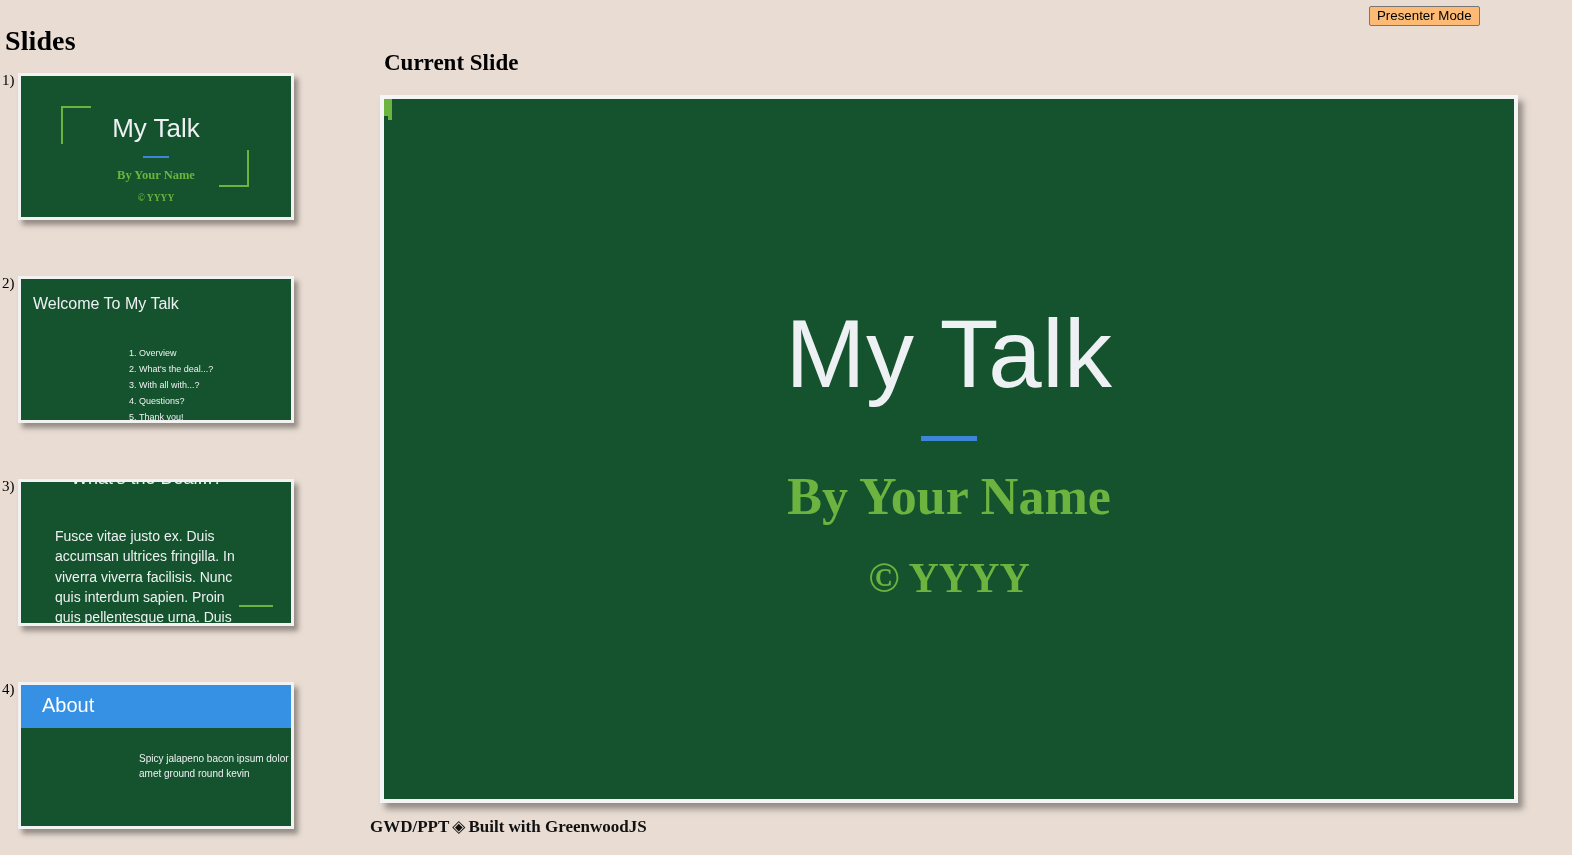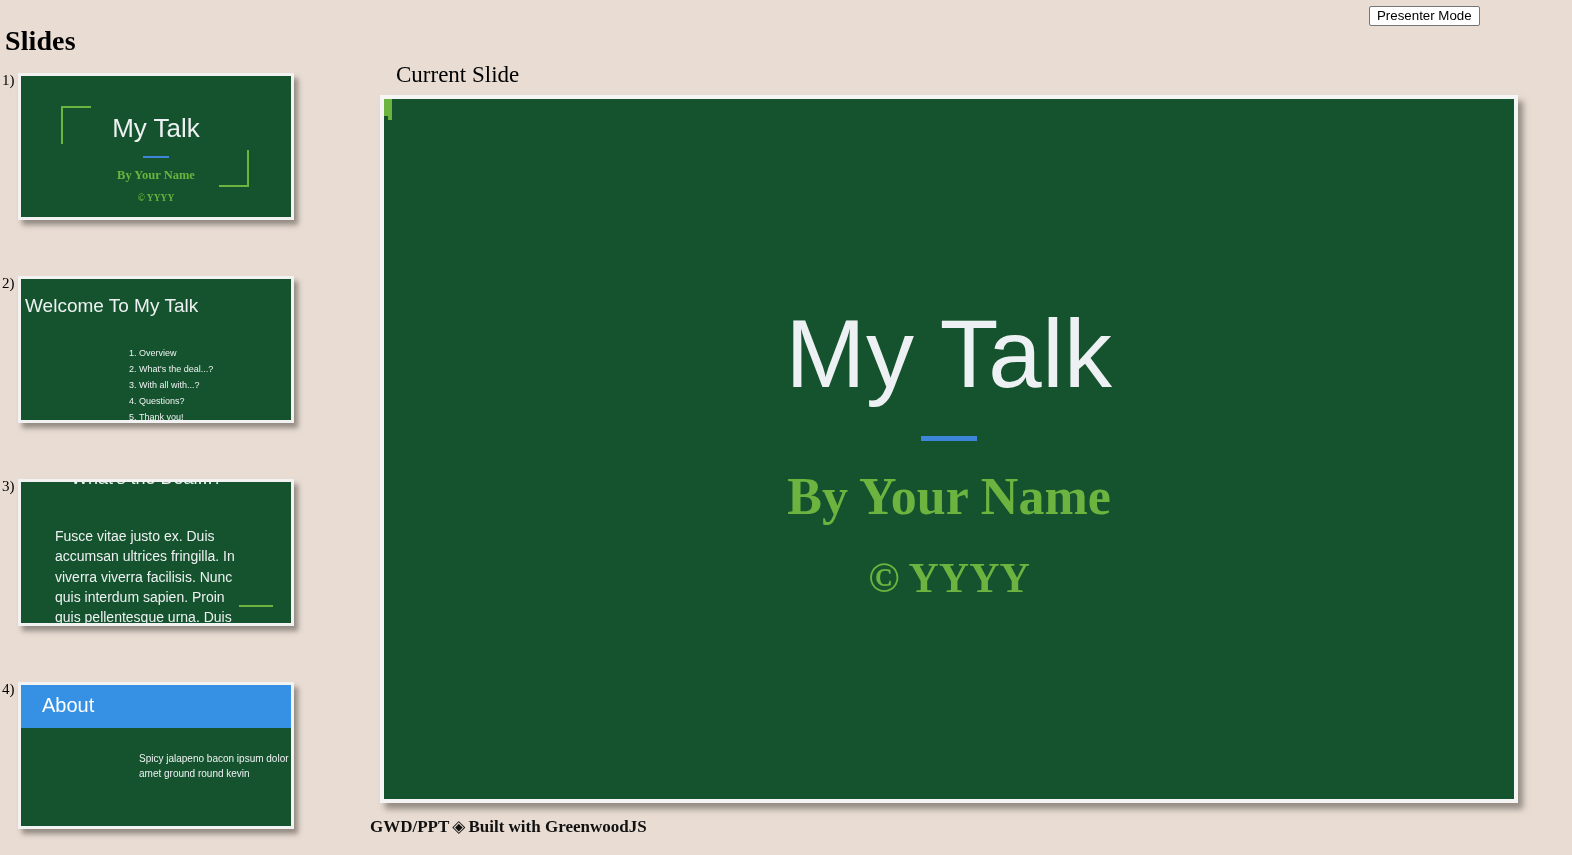--- a/index.html
+++ b/index.html
@@ -24,21 +24,21 @@
     height: 32px;
   }
   #presenter-mode-button {
     position: absolute;
     top: 6px;
     left: 1369px;
     font-family: "Liberation Sans", "DejaVu Sans", sans-serif;
     font-size: 13.3px;
     line-height: 15px;
     padding: 1px 7px 2px 7px;
-    background: #ffffff;
+    background: #fdba74;
     border: 1px solid #767676;
     border-radius: 2px;
     color: #000;
     cursor: pointer;
   }
 
   
   #slides-panel {
     position: absolute;
     left: 0;
@@ -139,25 +139,25 @@
     left: 0; right: 0; top: 117px;
     text-align: center;
     font-size: 9.5px;
     font-weight: bold;
     color: #6cb33f;
   }
 
   
   .t2-title {
     position: absolute;
-    left: 4px;
+    left: 12px;
     top: 16px;
     font-family: "Liberation Sans", "DejaVu Sans", sans-serif;
     font-weight: 300;
-    font-size: 19px;
+    font-size: 16px;
     color: #eef1f3;
   }
   .t2-list {
     position: absolute;
     left: 86px;
     top: 53px;
     margin: 16px;
     padding: 0 0 0 16px;
     font-family: "Liberation Sans", "DejaVu Sans", sans-serif;
     font-size: 9px;
@@ -227,23 +227,23 @@
     position: absolute;
     left: 370px;
     top: 0;
     width: 1202px;
     height: 855px;
   }
   #current-slide-heading {
     position: absolute;
     left: 10px;
     top: 46px;
-    margin: 16px;
+    margin: 4px;
     font-size: 23px;
-    font-weight: normal;
+    font-weight: bold;
     color: #000;
   }
   #main-slide-frame {
     position: absolute;
     left: 10px;
     top: 95px;
     width: 1130px;
     height: 700px;
     border: 4px solid #f5f5f5;
     box-shadow: 5px 6px 6px rgba(80,74,70,.55);

